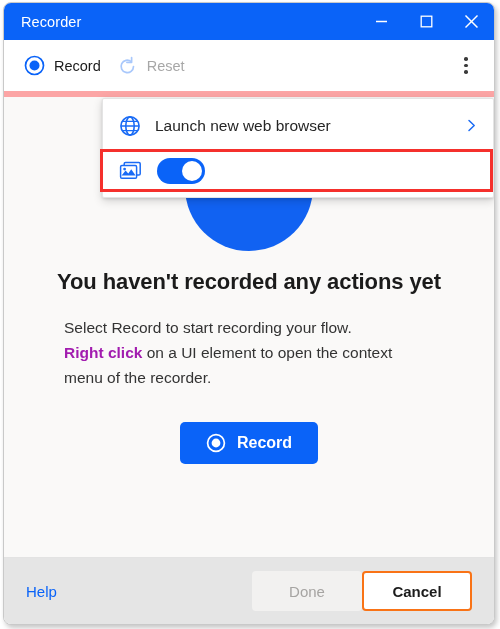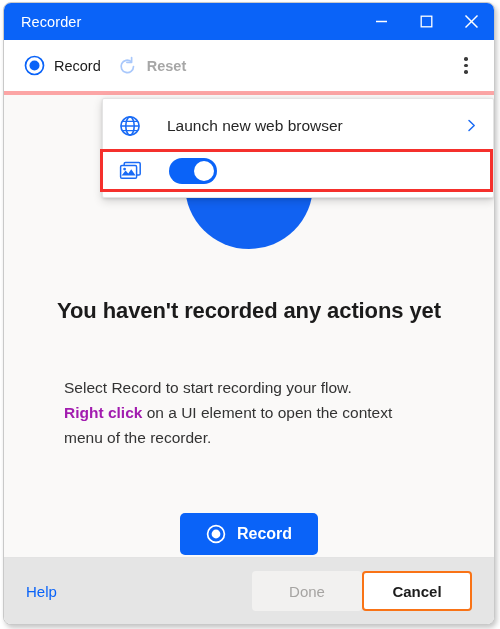--- a/index.html
+++ b/index.html
@@ -64,46 +64,45 @@
   .cmd {
     display: flex;
     align-items: center;
     gap: 9px;
     height: 34px;
     padding: 0 8px;
     border-radius: 4px;
   }
   .cmd:first-child { margin-left: 12px; }
   .cmd-label { font-size: 14.5px; color: #1b1b1b; }
-  .cmd.disabled .cmd-label { color: #a7a7a7; font-weight: bold; }
+  .cmd.disabled .cmd-label { color: #a7a7a7; }
   .dots-btn {
     margin-left: auto;
     margin-right: 12px;
     width: 32px; height: 32px;
     display: flex; flex-direction: column;
     align-items: center; justify-content: center;
     gap: 3px;
   }
   .dots-btn i {
     display: block;
     width: 3.5px; height: 3.5px;
     background: #3b3b3b;
     border-radius: 50%;
   }
 
   
   .content {
     flex: 1 1 auto;
     background: #faf9f8;
-    border-top: 4px solid #fca5a5;
+    border-top: 6px solid #fca5a5;
     position: relative;
     display: flex;
     flex-direction: column;
     align-items: center;
-    gap: 31px;
   }
 
   .illustration {
     margin-top: 22px;
     width: 136px;
     height: 136px;
     position: relative;
     flex: 0 0 auto;
   }
   .illustration svg { display:block; }
@@ -195,21 +194,21 @@
     border-radius: 2px;
     box-shadow: 0 3px 10px rgba(0,0,0,.16), 0 1px 3px rgba(0,0,0,.12);
     z-index: 10;
     padding: 4px 0;
   }
   .menu-item {
     height: 45px;
     display: flex;
     align-items: center;
     padding: 0 14px 0 16px;
-    gap: 26px;
+    gap: 14px;
     cursor: pointer;
   }
   .menu-label {
     font-size: 15.5px;
     color: #262626;
     flex: 1 1 auto;
   }
   .chev {
     color: #0a63f8;
     display: flex; align-items: center;

